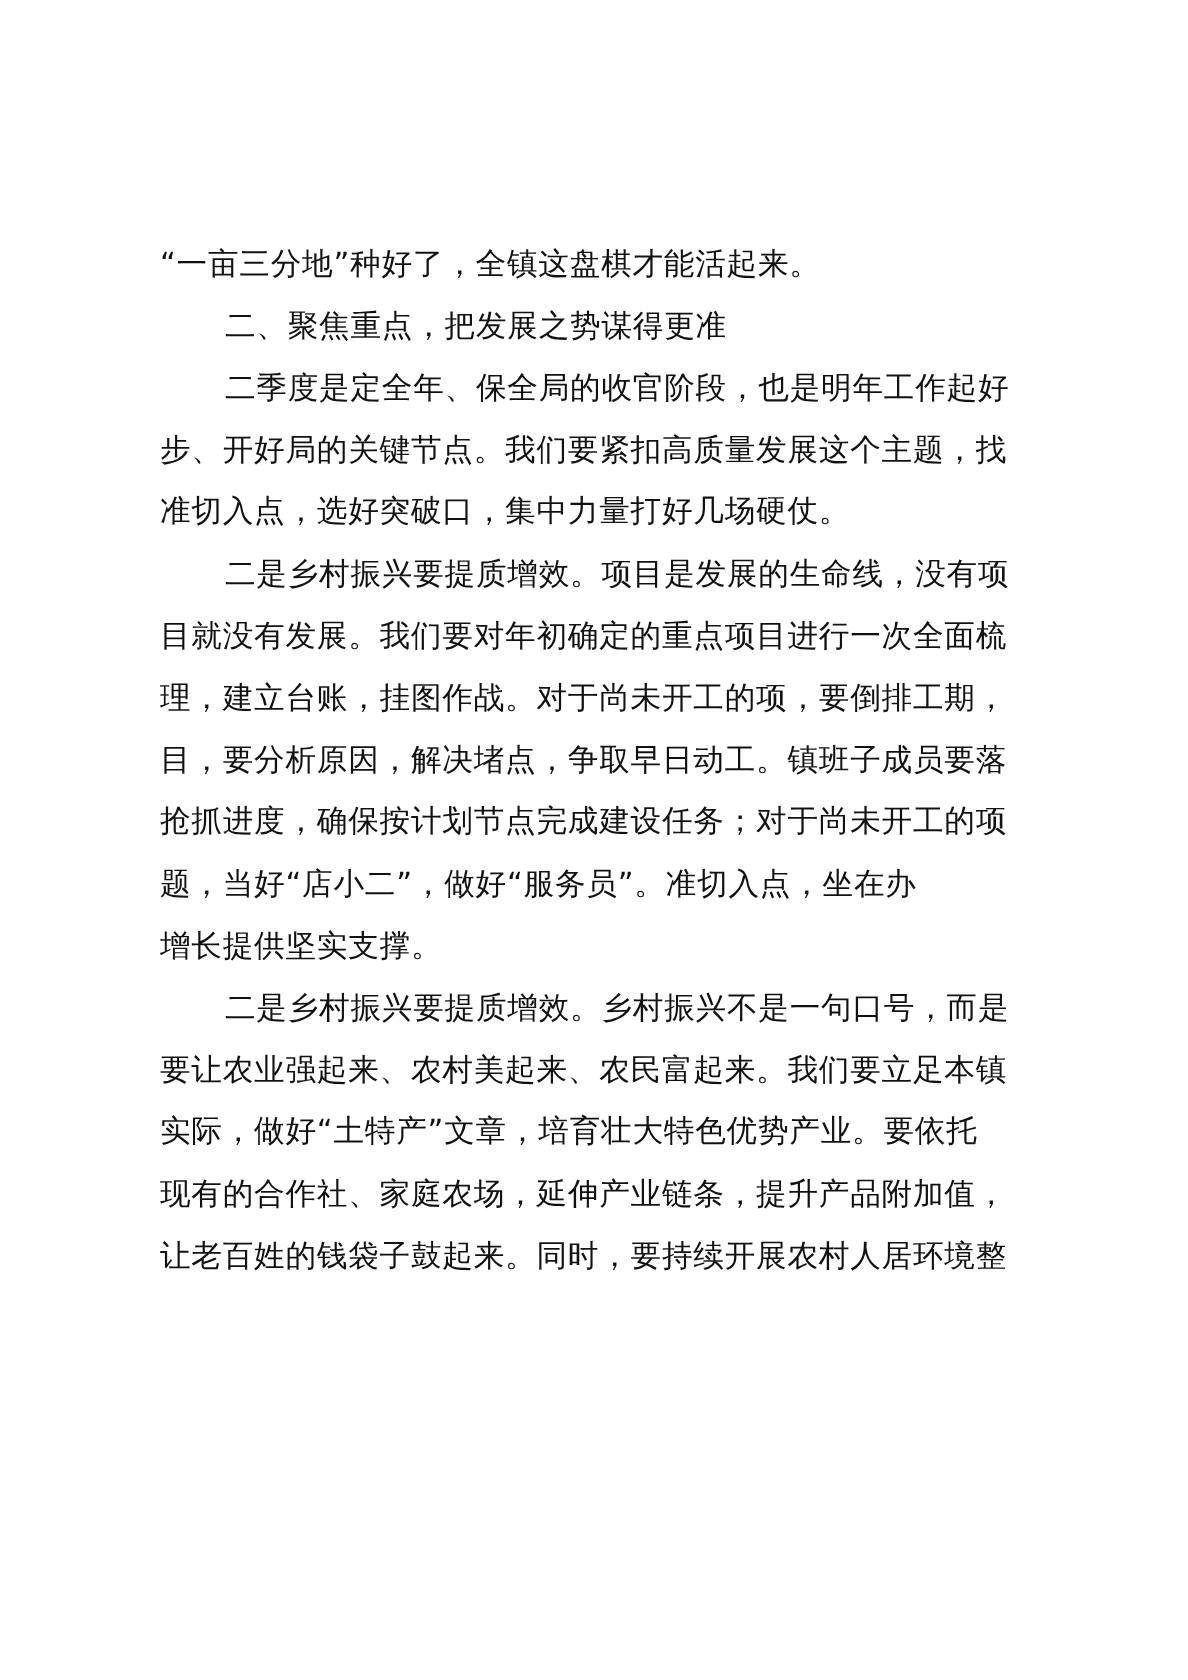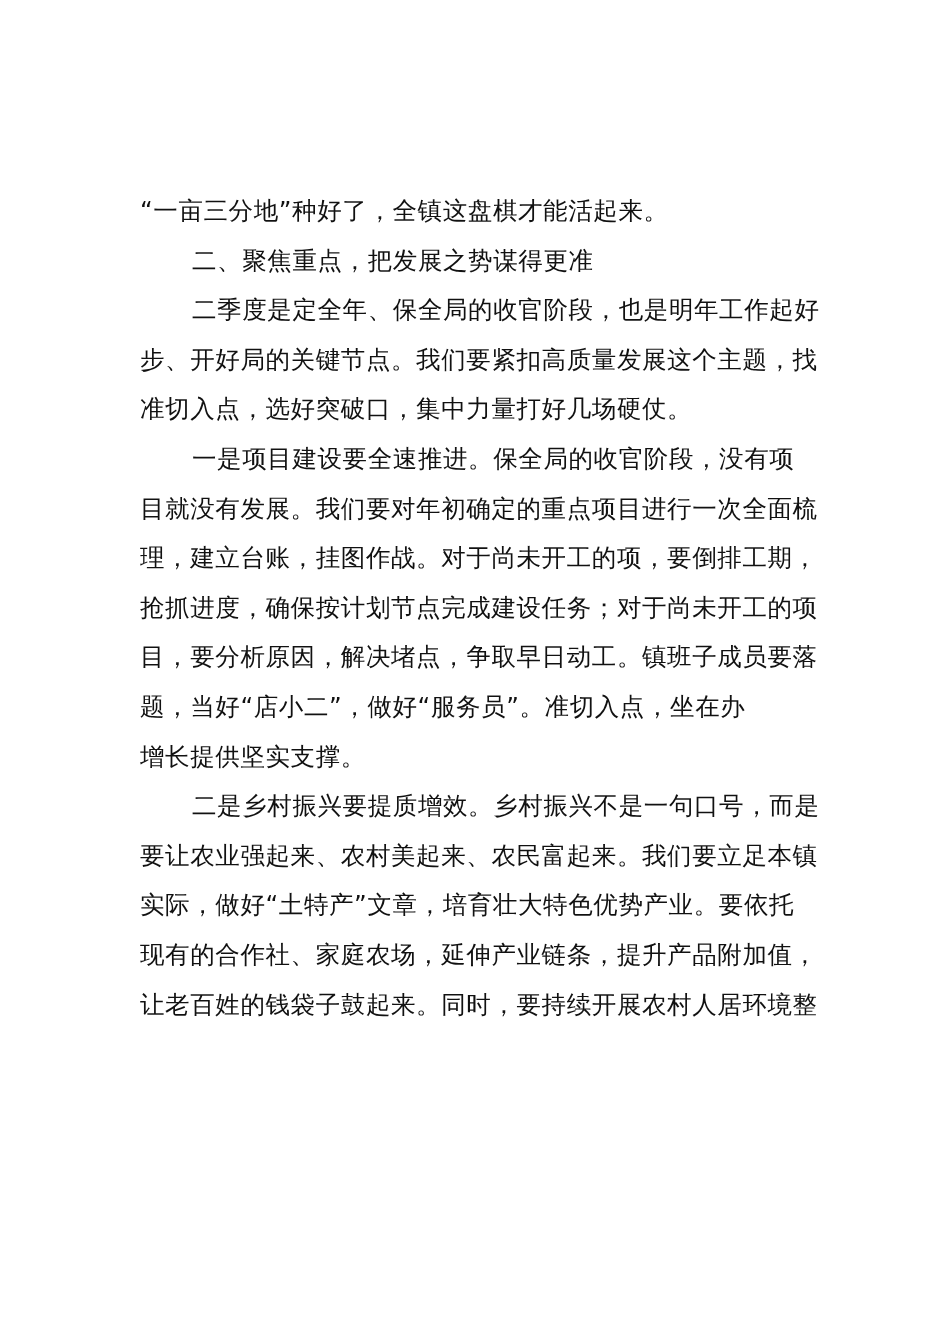--- a/index.html
+++ b/index.html
@@ -10,21 +10,21 @@
     body {
       width: 950px;
       height: 1344px;
       position: relative;
       overflow: hidden;
       font-family: "DejaVu Sans", "Liberation Sans", sans-serif;
       color: #111111;
     }
     .page {
       position: absolute;
-      left: 140px;
+      left: 128px;
       top: 186px;
       width: 706px;
     }
     .line {
       height: 49.6px;
       line-height: 49.6px;
       font-size: 24.5px;
       white-space: nowrap;
       letter-spacing: 0.6px;
       overflow: visible;
@@ -35,25 +35,25 @@
   </style>
 </head>
 <body>
 
 <div class="page">
   <div class="line">“一亩三分地”种好了，全镇这盘棋才能活起来。</div>
   <div class="line indent">二、聚焦重点，把发展之势谋得更准</div>
   <div class="line indent">二季度是定全年、保全局的收官阶段，也是明年工作起好</div>
   <div class="line">步、开好局的关键节点。我们要紧扣高质量发展这个主题，找</div>
   <div class="line">准切入点，选好突破口，集中力量打好几场硬仗。</div>
-  <div class="line indent">一是项目建设要全速推进。保全局的收官阶段，没有项</div>
+  <div class="line indent">二是乡村振兴要提质增效。项目是发展的生命线，没有项</div>
   <div class="line">目就没有发展。我们要对年初确定的重点项目进行一次全面梳</div>
   <div class="line">理，建立台账，挂图作战。对于尚未开工的项，要倒排工期，</div>
+  <div class="line">目，要分析原因，解决堵点，争取早日动工。镇班子成员要落</div>
   <div class="line">抢抓进度，确保按计划节点完成建设任务；对于尚未开工的项</div>
-  <div class="line">目，要分析原因，解决堵点，争取早日动工。镇班子成员要落</div>
   <div class="line">题，当好“店小二”，做好“服务员”。准切入点，坐在办</div>
   <div class="line">增长提供坚实支撑。</div>
   <div class="line indent">二是乡村振兴要提质增效。乡村振兴不是一句口号，而是</div>
   <div class="line">要让农业强起来、农村美起来、农民富起来。我们要立足本镇</div>
   <div class="line">实际，做好“土特产”文章，培育壮大特色优势产业。要依托</div>
   <div class="line">现有的合作社、家庭农场，延伸产业链条，提升产品附加值，</div>
   <div class="line">让老百姓的钱袋子鼓起来。同时，要持续开展农村人居环境整</div>
 </div>
 
 </body></html>

